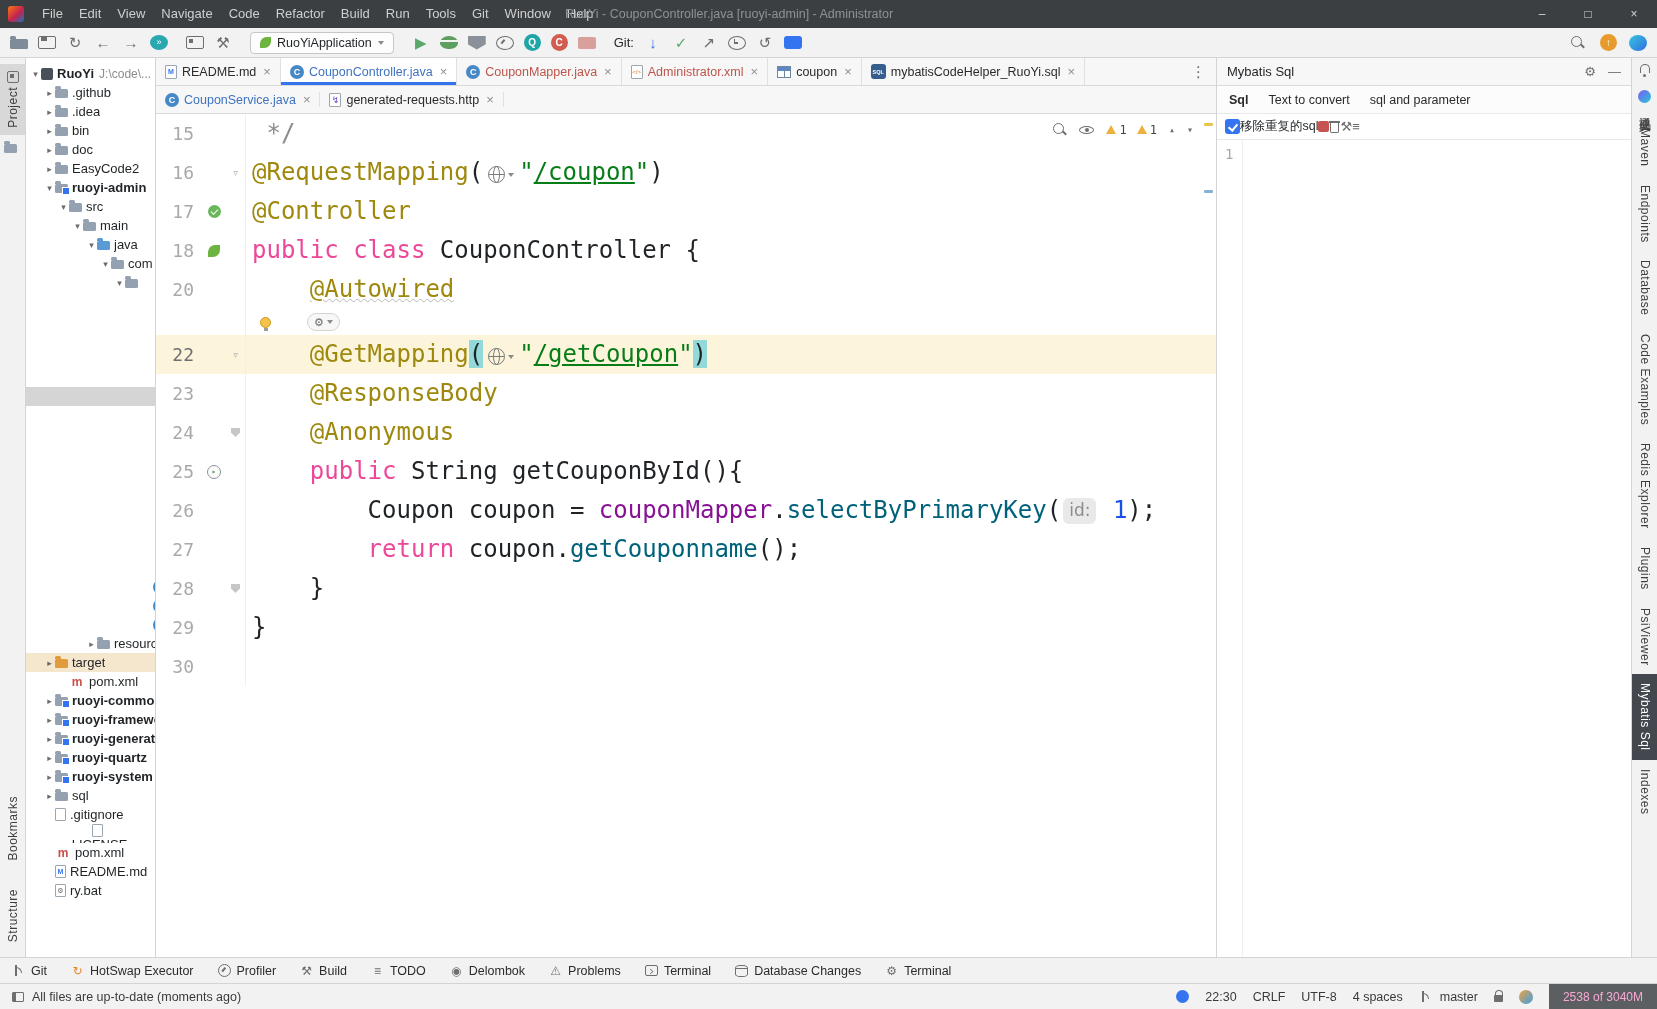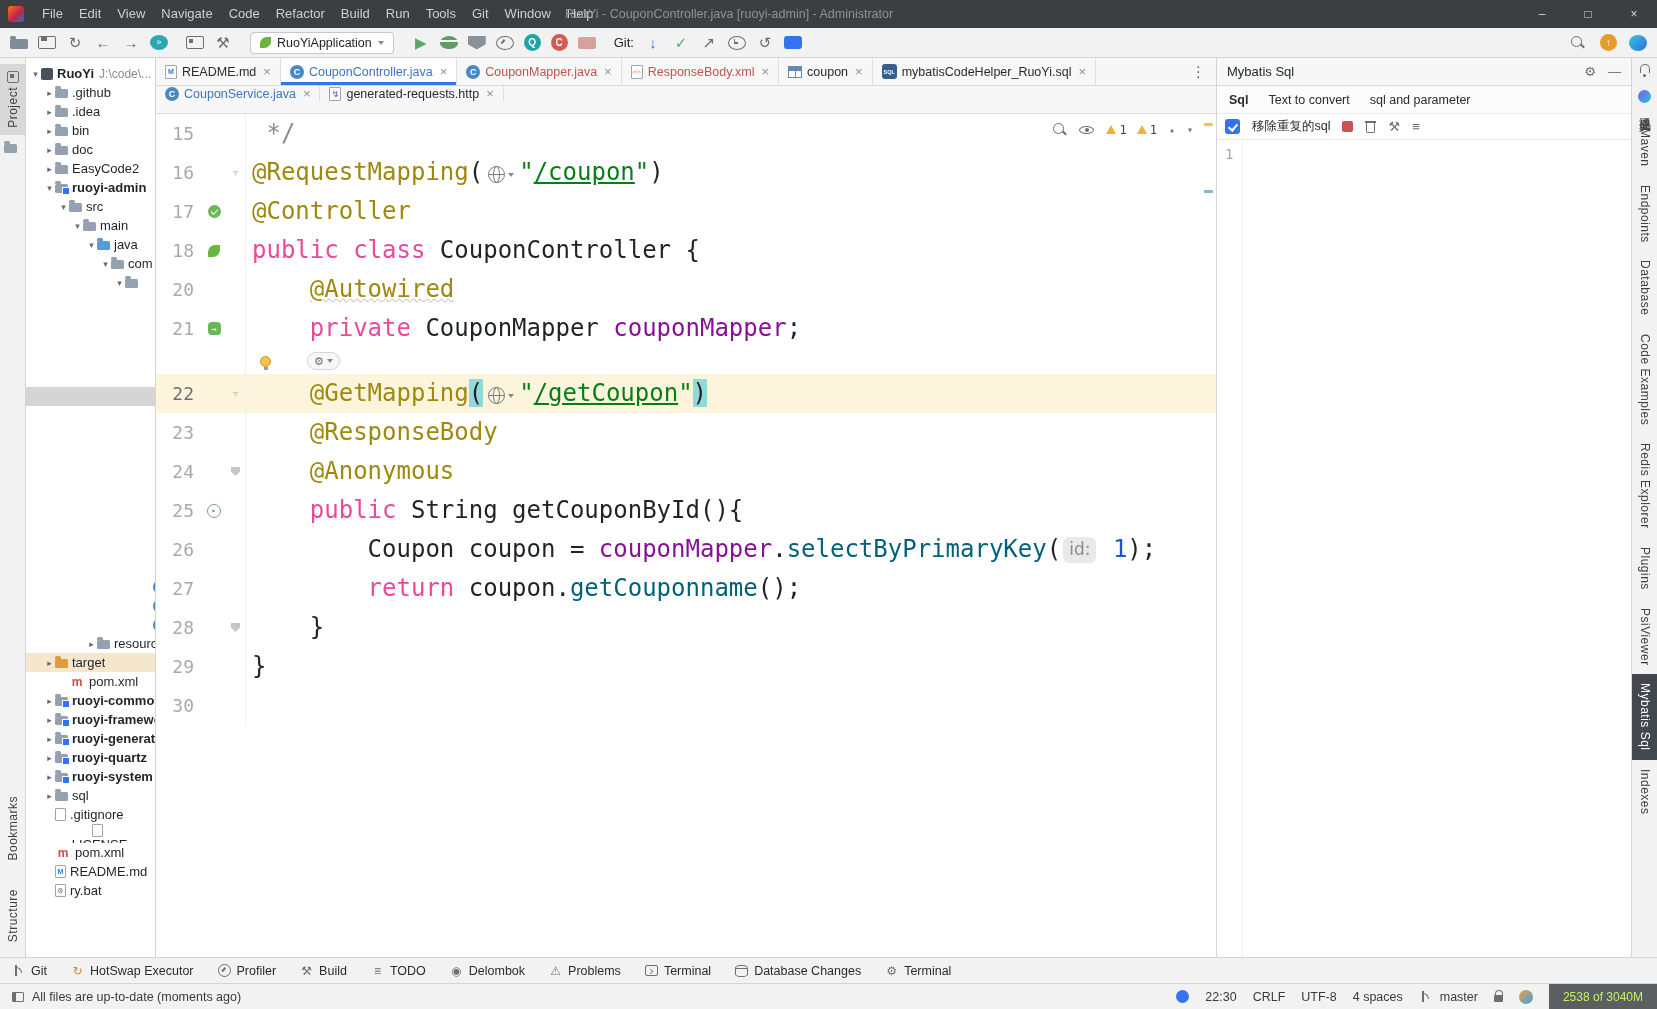--- a/index.html
+++ b/index.html
@@ -158,21 +158,21 @@
   .mark{position:absolute;width:9px;height:3px;border-radius:1px}
   .mark.y{right:3px;top:9px;background:#E9C64B}
   .mark.b{right:3px;top:76px;background:#86B2D4}
 
   
   .rpanel{width:415px;border-left:1px solid #D4D4D4;display:flex;flex-direction:column;background:#fff;flex:none}
   .rp-header{height:28px;background:#F7F7F7;display:flex;align-items:center;padding:0 10px;border-bottom:1px solid #DADADA;font-size:13px;flex:none}
   .rp-hicons{margin-left:auto;display:flex;align-items:center;gap:12px;color:#6E6E6E}
   .rp-tabs{height:28px;display:flex;align-items:center;gap:20px;padding:0 12px;border-bottom:1px solid #E8E8E8;font-size:12.5px;background:#FCFCFC;flex:none;color:#2B2B2B}
   .rp-tab.active{font-weight:bold}
-  .rp-toolbar{height:26px;display:flex;align-items:center;gap:12px;padding:0 8px;border-bottom:1px solid #E8E8E8;flex:none}
+  .rp-toolbar{height:26px;display:flex;align-items:center;padding:0 8px;border-bottom:1px solid #E8E8E8;flex:none}
   .cb{width:15px;height:15px;border-radius:3px;background:#3574F0;position:relative;flex:none}
   .cb::after{content:"";position:absolute;left:4.5px;top:2.5px;width:4px;height:7px;border-right:2px solid #fff;border-bottom:2px solid #fff;transform:rotate(40deg)}
   .cb-label{font-size:12.5px}
   .i-redsq{width:11px;height:11px;background:#C75450;border-radius:2px}
   .i-trash{width:11px;height:13px;position:relative;display:inline-block}
   .i-trash::before{content:"";position:absolute;left:1px;top:3px;right:1px;bottom:0;border:1.5px solid #6E6E6E;border-top:none;border-radius:0 0 2px 2px}
   .i-trash::after{content:"";position:absolute;left:0;top:1px;width:11px;height:1.5px;background:#6E6E6E}
   .rp-gi{color:#6E6E6E;font-size:13px;line-height:1}
   .rp-content{flex:1;position:relative;background:#fff}
   .rp-gutter{position:absolute;left:0;top:0;bottom:0;width:26px;border-right:1px solid #F0F0F0;color:#A9A9A9;font-family:"DejaVu Sans Mono",monospace;font-size:14px;padding:6px 6px 0 8px}
@@ -197,21 +197,21 @@
   .bi-database{width:11px;height:12px;border:1.5px solid #6E6E6E;border-radius:5px/3px;position:relative}
   .bi-database::before{content:"";position:absolute;left:0;right:0;top:2px;height:1.5px;background:#6E6E6E}
 
   .statusbar{height:26px;background:#F2F2F2;border-top:1px solid #D4D4D4;display:flex;align-items:center;padding:0 0 0 12px;font-size:12.5px;color:#3A3A3A;flex:none}
   .sb-left{display:flex;align-items:center;gap:8px}
   .si-layout{width:12px;height:10px;border:1.5px solid #6E6E6E;border-radius:1px;position:relative;display:inline-block}
   .si-layout::before{content:"";position:absolute;left:0;top:0;bottom:0;width:3px;background:#6E6E6E}
   .sb-right{margin-left:auto;display:flex;align-items:center;gap:16px;height:100%}
   .sb-item{white-space:nowrap}
   .sb-item.wrap{display:inline-flex;align-items:center;gap:11px}
-  .sb-mem{background:#5C5F61;color:#bef264;height:100%;display:inline-flex;align-items:center;padding:0 14px;font-size:12px}
+  .sb-mem{background:#5C5F61;color:#f9a8d4;height:100%;display:inline-flex;align-items:center;padding:0 14px;font-size:12px}
   .si-proxy{width:13px;height:13px;border-radius:50%;background:#3574F0;display:inline-block}
   .si-lock{width:9px;height:7px;background:#6E6E6E;border-radius:1px;position:relative;display:inline-block;margin-top:4px}
   .si-lock::before{content:"";position:absolute;top:-5px;left:1.5px;width:6px;height:5px;border:1.5px solid #6E6E6E;border-bottom:none;border-radius:4px 4px 0 0}
   .si-notification{width:14px;height:14px;border-radius:50%;background:linear-gradient(135deg,#F0A13C,#3AA0E8);display:inline-block}
 </style>
 </head>
 <body>
 
 <div class="app">
 
@@ -532,38 +532,38 @@
               <span class="tlabel">CouponController.java</span>
               <span class="tclose">×</span>
             </div>
             <div class="tab st-error">
               <span class="ticon fi-class"></span>
               <span class="tlabel">CouponMapper.java</span>
               <span class="tclose">×</span>
             </div>
             <div class="tab st-error">
               <span class="ticon fi-xml"></span>
-              <span class="tlabel">ResponseBody.xml</span>
+              <span class="tlabel">Administrator.xml</span>
               <span class="tclose">×</span>
             </div>
             <div class="tab">
               <span class="ticon fi-table"></span>
               <span class="tlabel">coupon</span>
               <span class="tclose">×</span>
             </div>
             <div class="tab">
               <span class="ticon fi-sql"></span>
               <span class="tlabel">mybatisCodeHelper_RuoYi.sql</span>
               <span class="tclose">×</span>
             </div>
           </span>
         <span class="tab-kebab">⋮</span>
       </div>
       <div class="tabs">
-        <span style="display:flex;align-items:flex-start">
+        <span style="display:flex;align-items:center">
             <div class="tab st-modified">
               <span class="ticon fi-class"></span>
               <span class="tlabel">CouponService.java</span>
               <span class="tclose">×</span>
             </div>
             <div class="tab">
               <span class="ticon fi-http"></span>
               <span class="tlabel">generated-requests.http</span>
               <span class="tclose">×</span>
             </div>
@@ -599,28 +599,20 @@
                 <span class="gi-spring-leaf"></span>
               </span>
               <span class="fold"></span>
               <span class="ctext"><span class="c-kw">public</span><span> </span><span class="c-kw">class</span><span> CouponController {</span></span>
             </div>
             <div class="code-line">
               <span class="ln">20</span>
               <span class="gicon"></span>
               <span class="fold"></span>
               <span class="ctext"><span>    </span><span class="c-ann wavy">@Autowired</span></span>
-            </div>
-            <div class="code-line">
-              <span class="ln">21</span>
-              <span class="gicon">
-                <span class="gi-spring-autowire"></span>
-              </span>
-              <span class="fold"></span>
-              <span class="ctext"><span>    </span><span class="c-kw">private</span><span> CouponMapper </span><span class="c-fld">couponMapper</span><span>;</span></span>
             </div>
             <div class="inlay-row">
               <span class="ln"></span>
               <span class="gicon"></span>
               <span class="fold"></span>
               <span class="ctext"><span class="ico-bulb"></span><span class="gear-chip"><span>⚙</span><span class="caret"></span></span></span>
             </div>
             <div class="code-line cur">
               <span class="ln">22</span>
               <span class="gicon"></span>

